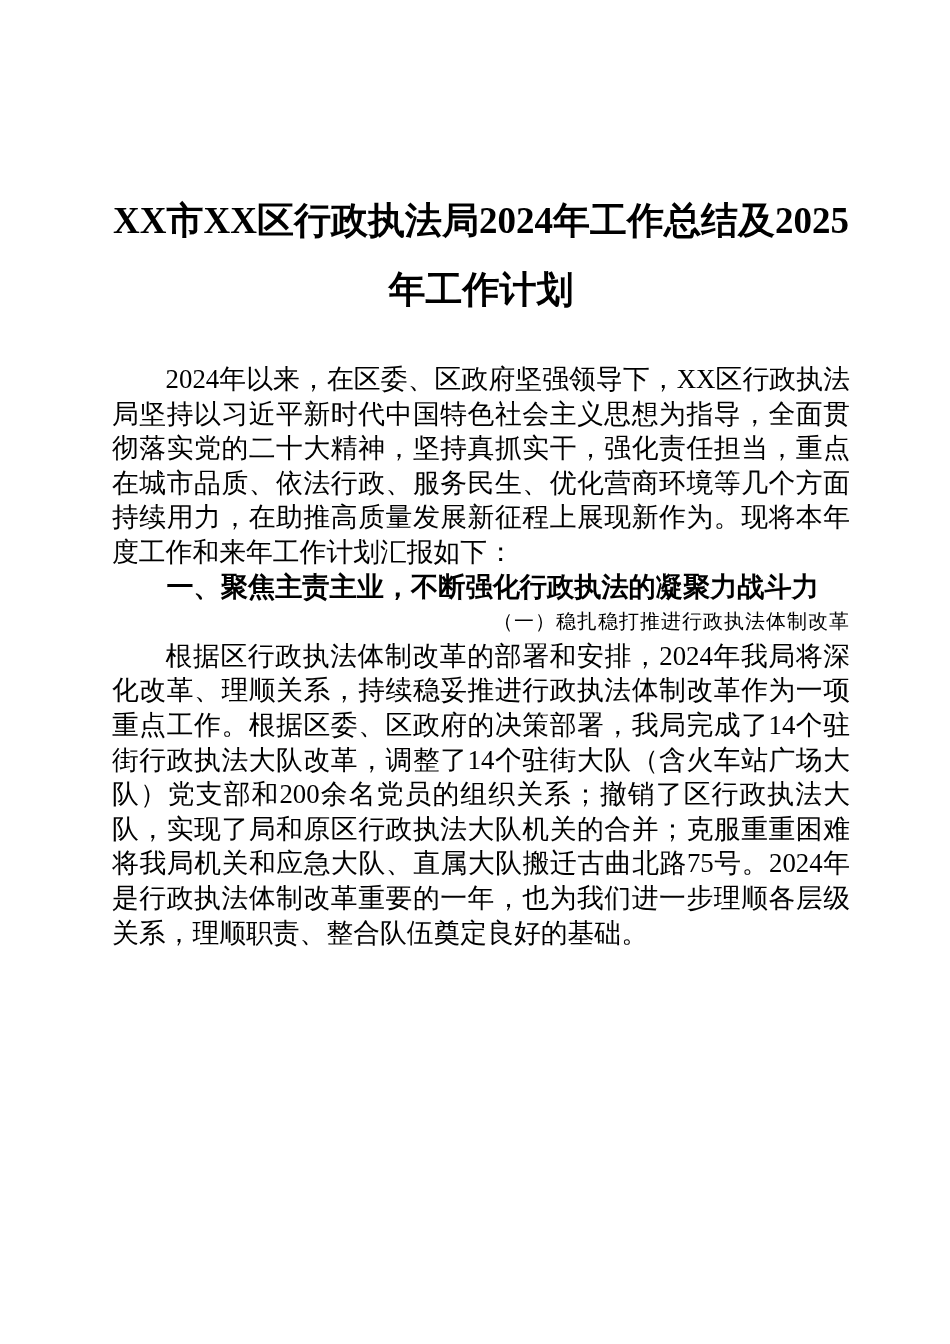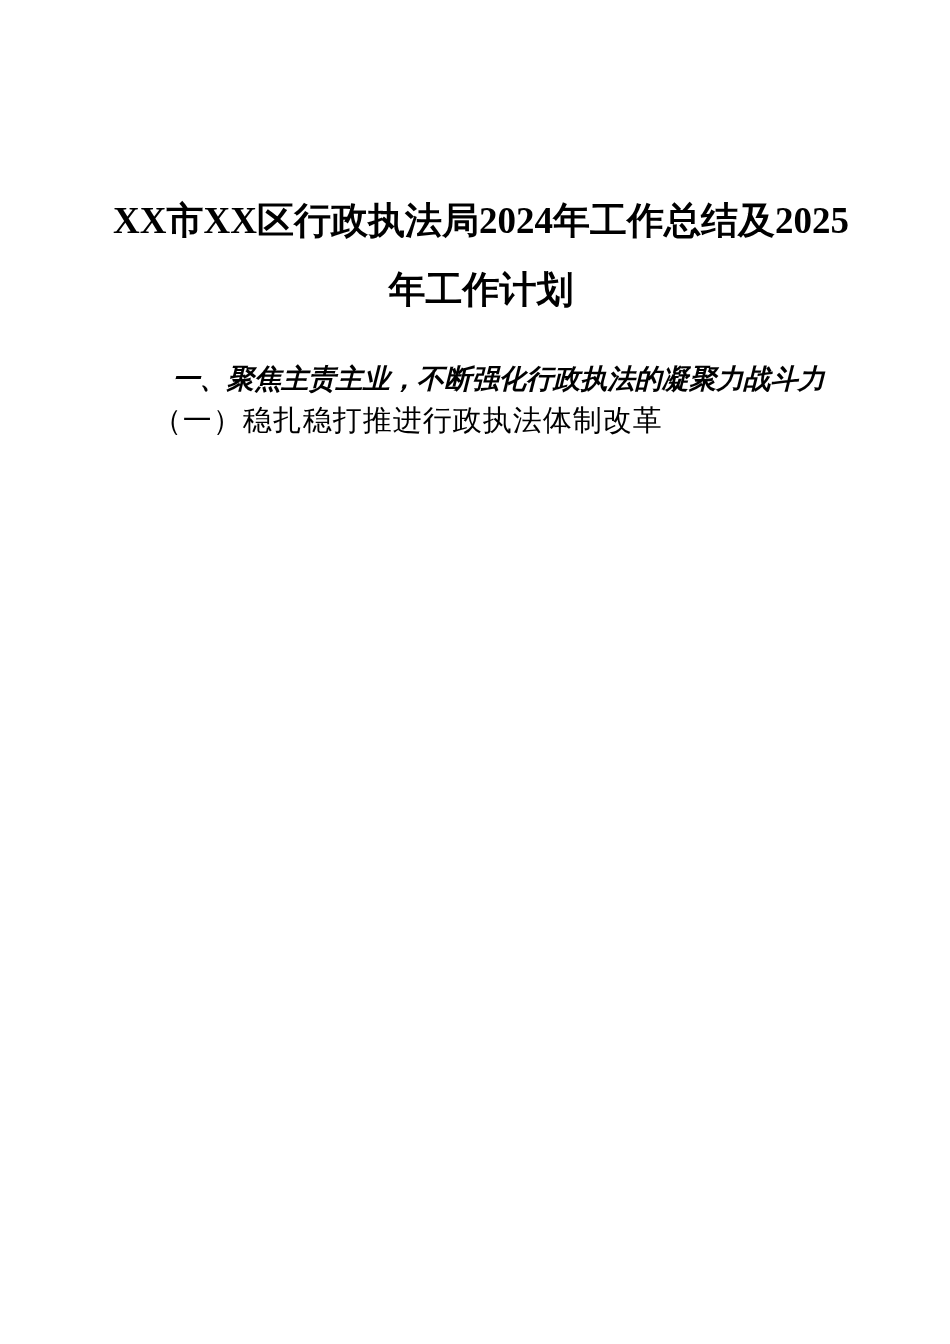--- a/index.html
+++ b/index.html
@@ -30,48 +30,50 @@
   .para {
     margin: 0;
     font-size: 26.8px;
     line-height: 34.6px;
     text-align: justify;
     text-justify: inter-ideograph;
     text-indent: 2em;
     font-family: "Liberation Serif", "DejaVu Serif", serif;
   }
   .heading-1 {
-    margin: 6px;
+    margin: 0;
     font-size: 27.2px;
     line-height: 34.6px;
     font-weight: bold;
     text-indent: 2em;
     font-family: "Liberation Sans", "DejaVu Sans", sans-serif;
-    font-style: italic;
   }
   .heading-2 {
-    margin: 6px;
-    font-size: 29px;
+    margin: 0;
+    font-size: 20px;
     line-height: 34.6px;
     text-indent: 1.2em;
     letter-spacing: 1px;
     font-family: "Liberation Serif", "DejaVu Serif", serif;
+    text-align: right;
   }
   .bold-lead {
     font-weight: bold;
   }
 </style>
 </head>
 <body>
 
 <div class="page">
 
   <h1 class="doc-title">XX市XX区行政执法局2024年工作总结及2025年工作计划</h1>
 
+  <p class="para">2024年以来，在区委、区政府坚强领导下，XX区行政执法局坚持以习近平新时代中国特色社会主义思想为指导，全面贯彻落实党的二十大精神，坚持真抓实干，强化责任担当，重点在城市品质、依法行政、服务民生、优化营商环境等几个方面持续用力，在助推高质量发展新征程上展现新作为。现将本年度工作和来年工作计划汇报如下：</p>
 
   <p class="heading-1">一、聚焦主责主业，不断强化行政执法的凝聚力战斗力</p>
 
   <p class="heading-2">（一）稳扎稳打推进行政执法体制改革</p>
 
+  <p class="para">根据区行政执法体制改革的部署和安排，2024年我局将深化改革、理顺关系，持续稳妥推进行政执法体制改革作为一项重点工作。根据区委、区政府的决策部署，我局完成了14个驻街行政执法大队改革，调整了14个驻街大队（含火车站广场大队）党支部和200余名党员的组织关系；撤销了区行政执法大队，实现了局和原区行政执法大队机关的合并；克服重重困难将我局机关和应急大队、直属大队搬迁古曲北路75号。2024年是行政执法体制改革重要的一年，也为我们进一步理顺各层级关系，理顺职责、整合队伍奠定良好的基础。</p>
 
 
 
 </div>
 
 </body></html>

